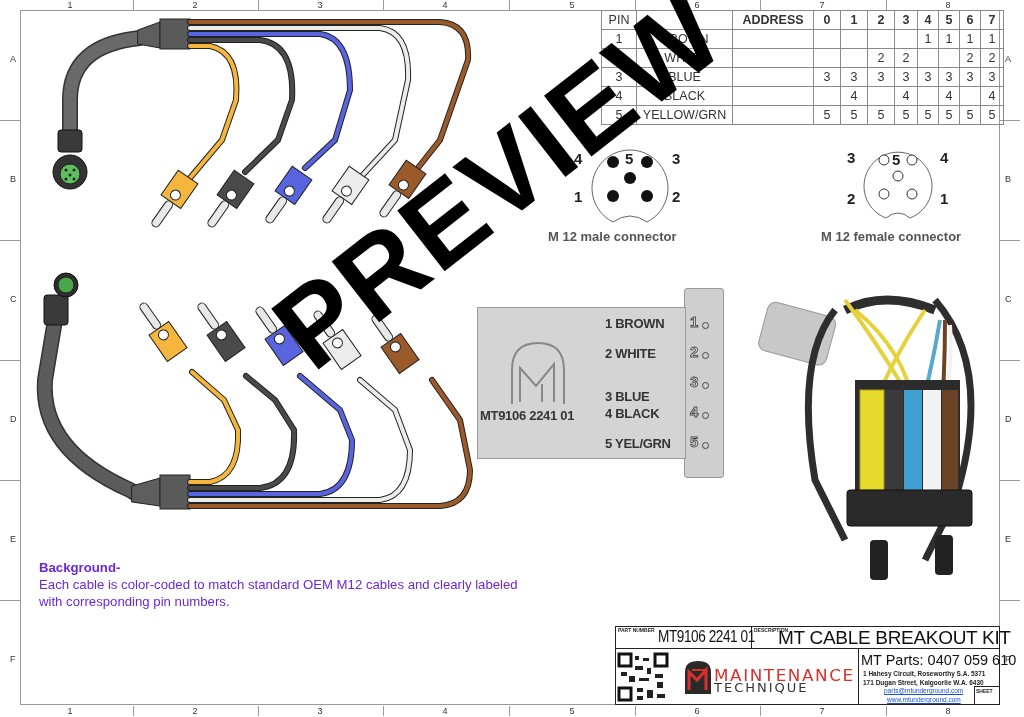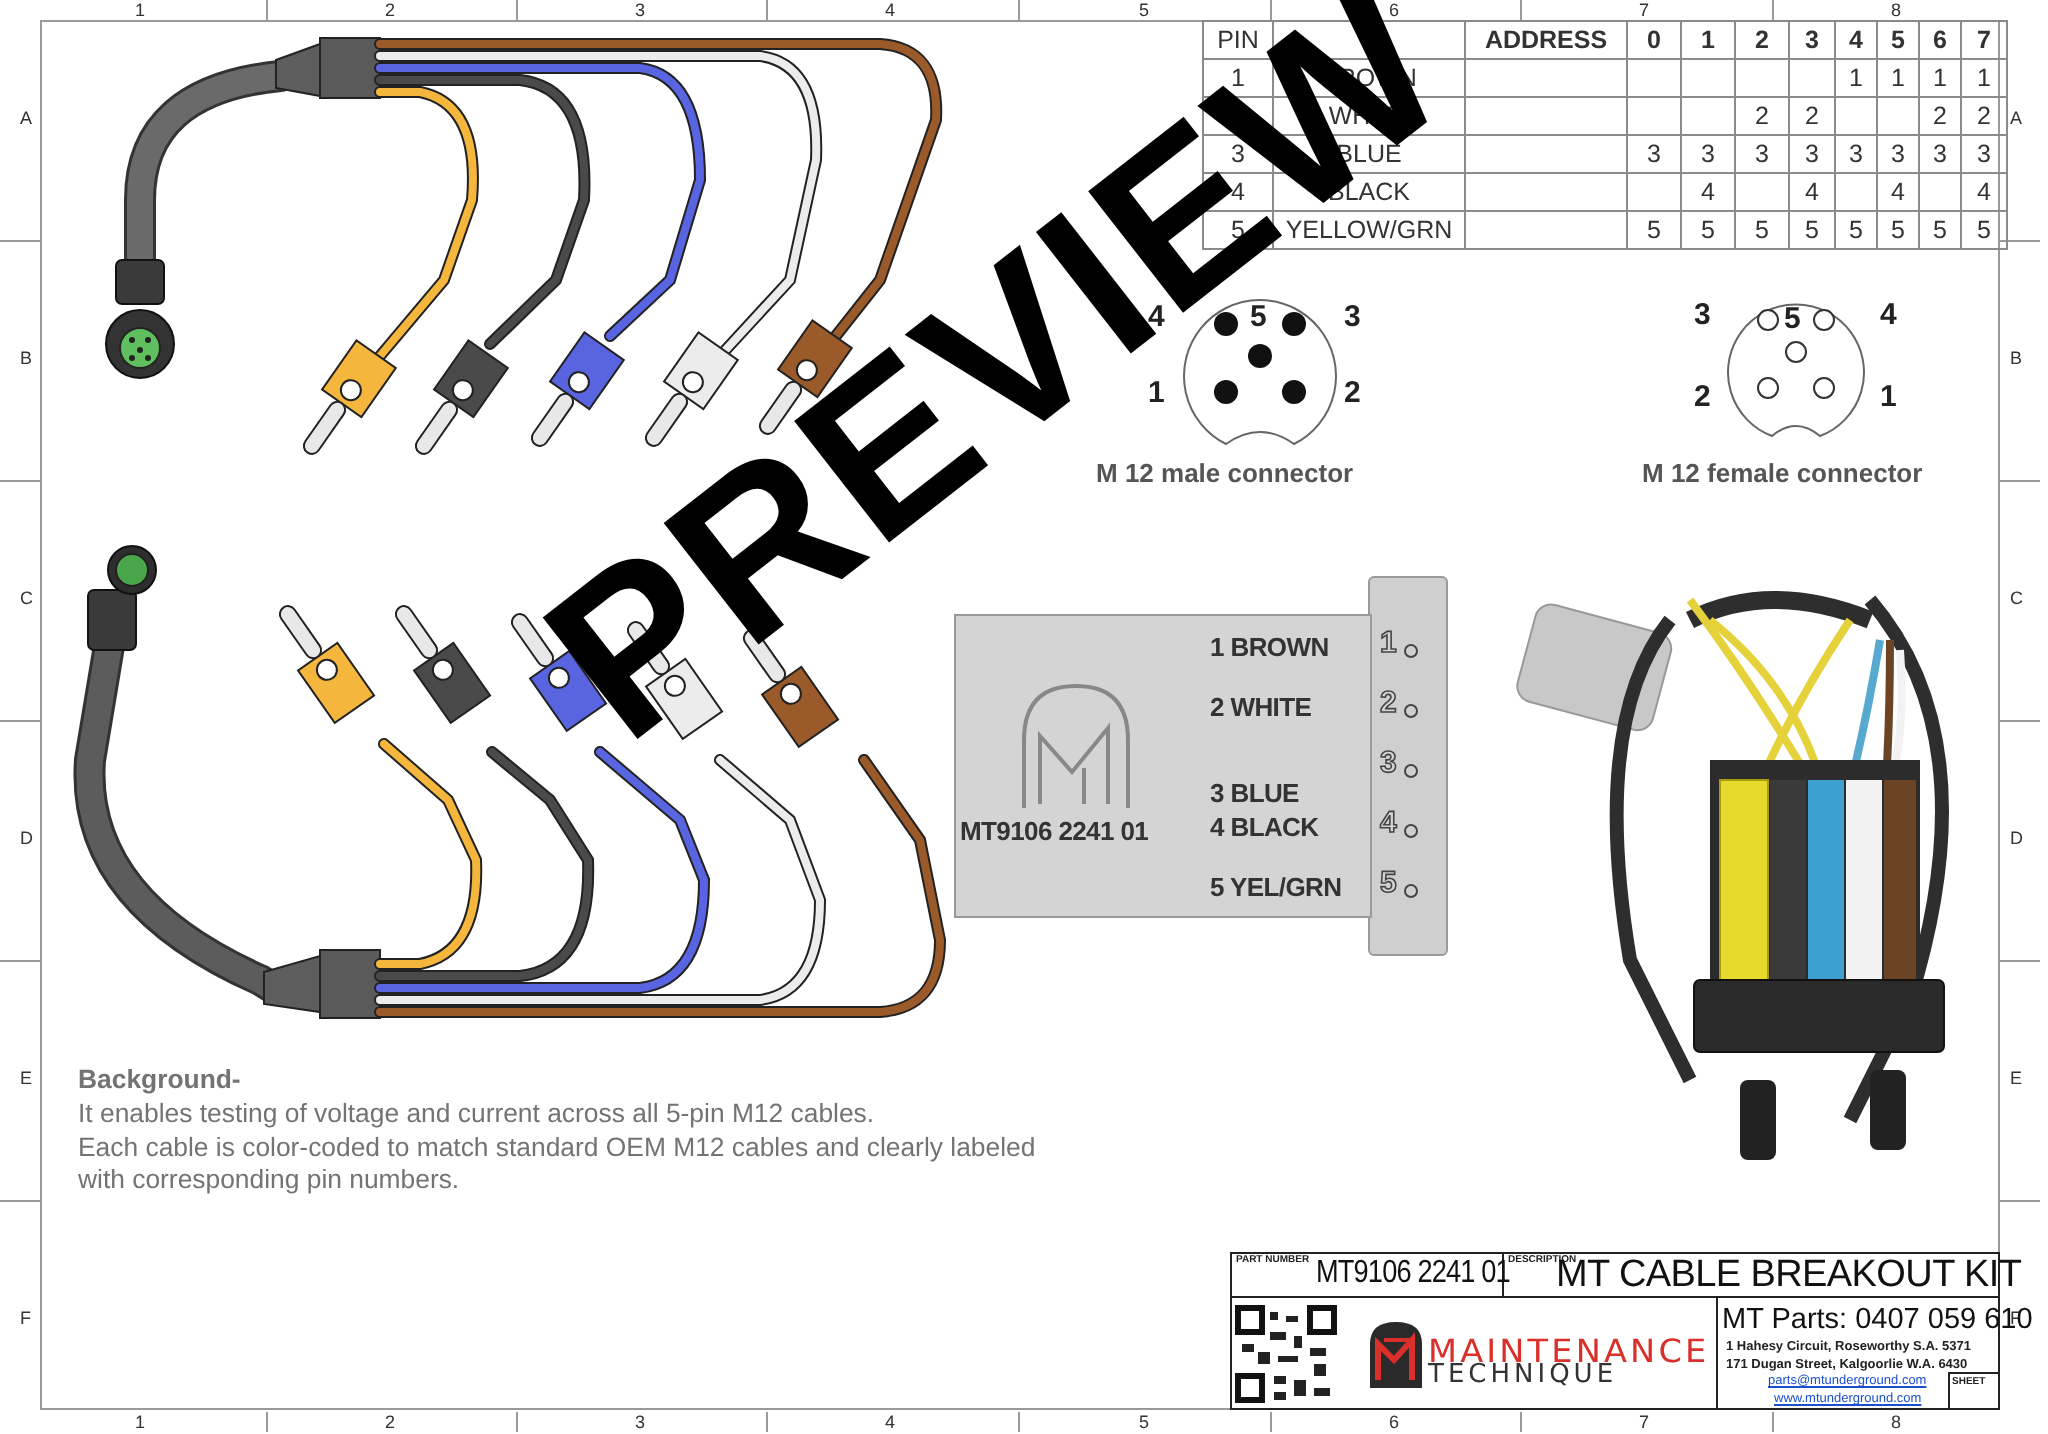--- a/index.html
+++ b/index.html
@@ -26,21 +26,21 @@
   .tag-tab { position:absolute; left:684px; top:288px; width:38px; height:188px; background:#cfcfcf; border:1px solid #9a9a9a; border-radius:3px; }
   .tag-row { position:absolute; left:605px; font-size:13px; font-weight:bold; color:#333; white-space:nowrap; letter-spacing:-0.3px;text-align:right; }
   .tag-num { position:absolute; left:690px; font-size:15px; color:#d4d4d4; -webkit-text-stroke:0.8px #444; font-weight:bold; }
   .tag-hole { position:absolute; left:702px; width:5px; height:5px; border:1px solid #444; border-radius:50%; }
   .tag-part { position:absolute; left:480px; top:408px; font-size:13px; font-weight:bold; color:#333; letter-spacing:-0.3px; }
 
   
   .watermark { position:absolute; left:255px; top:300px; font-size:112px; font-weight:bold; color:#000; transform:rotate(-38deg); transform-origin:0 0; letter-spacing:2px; white-space:nowrap; line-height:1; }
 
   
-  .bg-text { position:absolute; left:39px; top:532px; width:480px; font-size:13.2px; line-height:16.8px; color:#737373; }
+  .bg-text { position:absolute; left:39px; top:560px; width:480px; font-size:13.2px; line-height:16.8px; color:#6d28d9; }
   .bg-title { font-weight:bold; }
 
   
   .tb { position:absolute; left:615px; top:626px; width:385px; height:79px; border:1px solid #222; box-sizing:border-box; }
   .tb-line-h { position:absolute; height:1px; background:#222; }
   .tb-line-v { position:absolute; width:1px; background:#222; }
   .tb-small { position:absolute; font-size:5px; font-weight:bold; color:#222; }
   .tb-part { position:absolute; left:658px; top:628px; font-size:16px; color:#111; letter-spacing:-0.5px; transform:scaleX(0.85); transform-origin:0 0; }
   .tb-desc { position:absolute; left:778px; top:627px; font-size:19px; color:#111; white-space:nowrap; letter-spacing:-0.3px; }
   .tb-phone { position:absolute; left:861px; top:652px; font-size:14.5px; color:#111; white-space:nowrap; }
@@ -388,21 +388,20 @@
   <rect x="187" y="110" width="16" height="100" fill="#6b4425"></rect>
   <rect x="92" y="210" width="125" height="36" rx="3" fill="#2a2a2a" stroke="#111"></rect>
   <rect x="115" y="260" width="18" height="40" rx="4" fill="#222"></rect>
   <rect x="180" y="255" width="18" height="40" rx="4" fill="#222"></rect>
 </svg>
 
 <div class="watermark">PREVIEW</div>
 
 <div class="bg-text">
   <div class="bg-title">Background-</div>
-  <div>It enables testing of voltage and current across all 5-pin M12 cables.</div>
   <div>Each cable is color-coded to match standard OEM M12 cables and clearly labeled with corresponding pin numbers.</div>
 </div>
 
 <div>
   <div class="tb"></div>
   <div class="tb-line-h" style="left:615px;top:648px;width:385px"></div>
   <div class="tb-line-v" style="left:751px;top:626px;height:22px"></div>
   <div class="tb-line-v" style="left:858px;top:648px;height:57px"></div>
   <div class="tb-line-h" style="left:974px;top:686px;width:26px"></div>
   <div class="tb-line-v" style="left:974px;top:686px;height:19px"></div>

